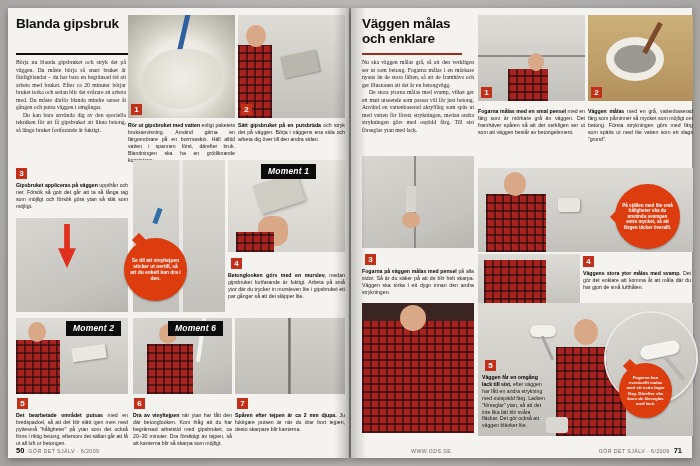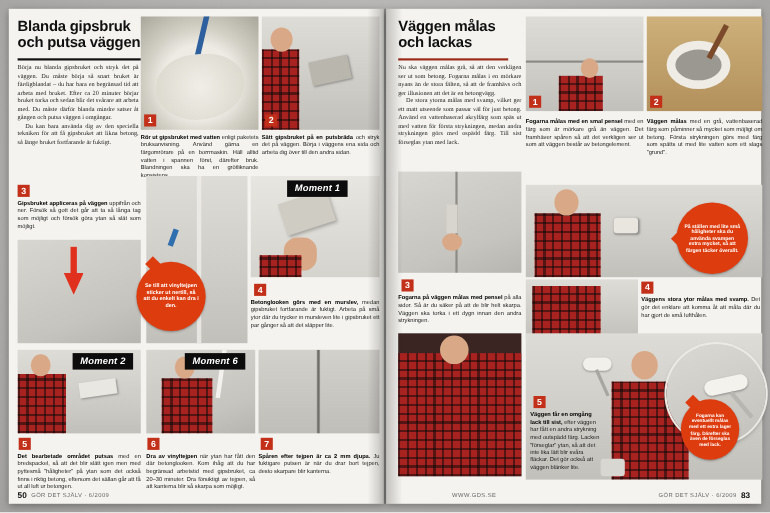--- a/index.html
+++ b/index.html
@@ -31,21 +31,20 @@
 </style>
 </head>
 <body>
 
 <div class="spread">
 
   <div class="page" style="left:8px;top:8px;width:341px;height:450px;">
 
     <div class="title" style="left:8px;top:8px;width:160px;">
       <div>Blanda gipsbruk</div>
-      <div>och putsa väggen</div>
     </div>
     <div class="rule" style="left:8px;top:45px;width:112px;background:#111;"></div>
 
     <div class="intro" style="left:8px;top:51px;width:110px;">
       <p>Börja nu blanda gipsbruket och stryk det på väggen. Du måste börja så snart bruket är färdigblandat – du har bara en begränsad tid att arbeta med bruket. Efter ca 20 minuter börjar bruket torka och sedan blir det svårare att arbeta med. Du måste därför blanda mindre satser åt gången och putsa väggen i omgångar.</p>
       <p class="ind">Du kan bara använda dig av den speciella tekniken för att få gipsbruket att likna betong, så länge bruket fortfarande är fuktigt.</p>
     </div>
 
     <div class="photo" style="left:120px;top:7px;width:107px;height:103px;background:radial-gradient(circle at 50% 58%,#edebe4 0 42%,#d2cfc5 62%,#a8a59b);">
       <div style="left:52px;top:-6px;width:5px;height:58px;background:#2e5f9e;transform:rotate(13deg);"></div>
@@ -114,21 +113,21 @@
     <div style="left:8px;top:438px;display:flex;gap:4px;align-items:center;">
       <span class="pageno">50</span>
       <span class="footer">GÖR DET SJÄLV · 6/2009</span>
     </div>
   </div>
 
   <div class="page" style="left:351px;top:8px;width:341px;height:450px;">
 
     <div class="title" style="left:11px;top:8px;width:160px;">
       <div>Väggen målas</div>
-      <div>och lackas</div>
+      <div>och enklare</div>
     </div>
     <div class="rule" style="left:11px;top:45px;width:100px;background:#9c2d1c;"></div>
 
     <div class="intro" style="left:11px;top:51px;width:112px;">
       <p>Nu ska väggen målas grå, så att den verkligen ser ut som betong. Fogarna målas i en mörkare nyans än de stora fälten, så att de framhävs och ger illusionen att det är en betongvägg.</p>
       <p class="ind">De stora ytorna målas med svamp, vilket ger ett matt utseende som passar väl för just betong. Använd en vattenbaserad akrylfärg som späs ut med vatten för första strykningen, medan andra strykningen görs med ospädd färg. Till sist förseglas ytan med lack.</p>
     </div>
 
     <div class="photo wall" style="left:127px;top:7px;width:107px;height:86px;">
       <div style="left:0;top:40px;width:107px;height:2px;background:#8d8b86;"></div>
@@ -191,18 +190,18 @@
     </div>
 
     <div class="bubble" style="left:268px;top:355px;width:53px;height:55px;font-size:4.3px;line-height:5.2px;padding:6px;">
       <div class="tip" style="left:6px;top:-2px;"></div>
       <span>Fogarna kan eventuellt målas med ett extra lager färg. Därefter ska även de förseglas med lack.</span>
     </div>
 
     <div class="footer" style="left:60px;top:440px;">WWW.GDS.SE</div>
     <div style="right:10px;top:438px;display:flex;gap:4px;align-items:center;">
       <span class="footer">GÖR DET SJÄLV · 6/2009</span>
-      <span class="pageno">83</span>
+      <span class="pageno">71</span>
     </div>
   </div>
 
   <div class="spine"></div>
 </div>
 
 </body></html>

